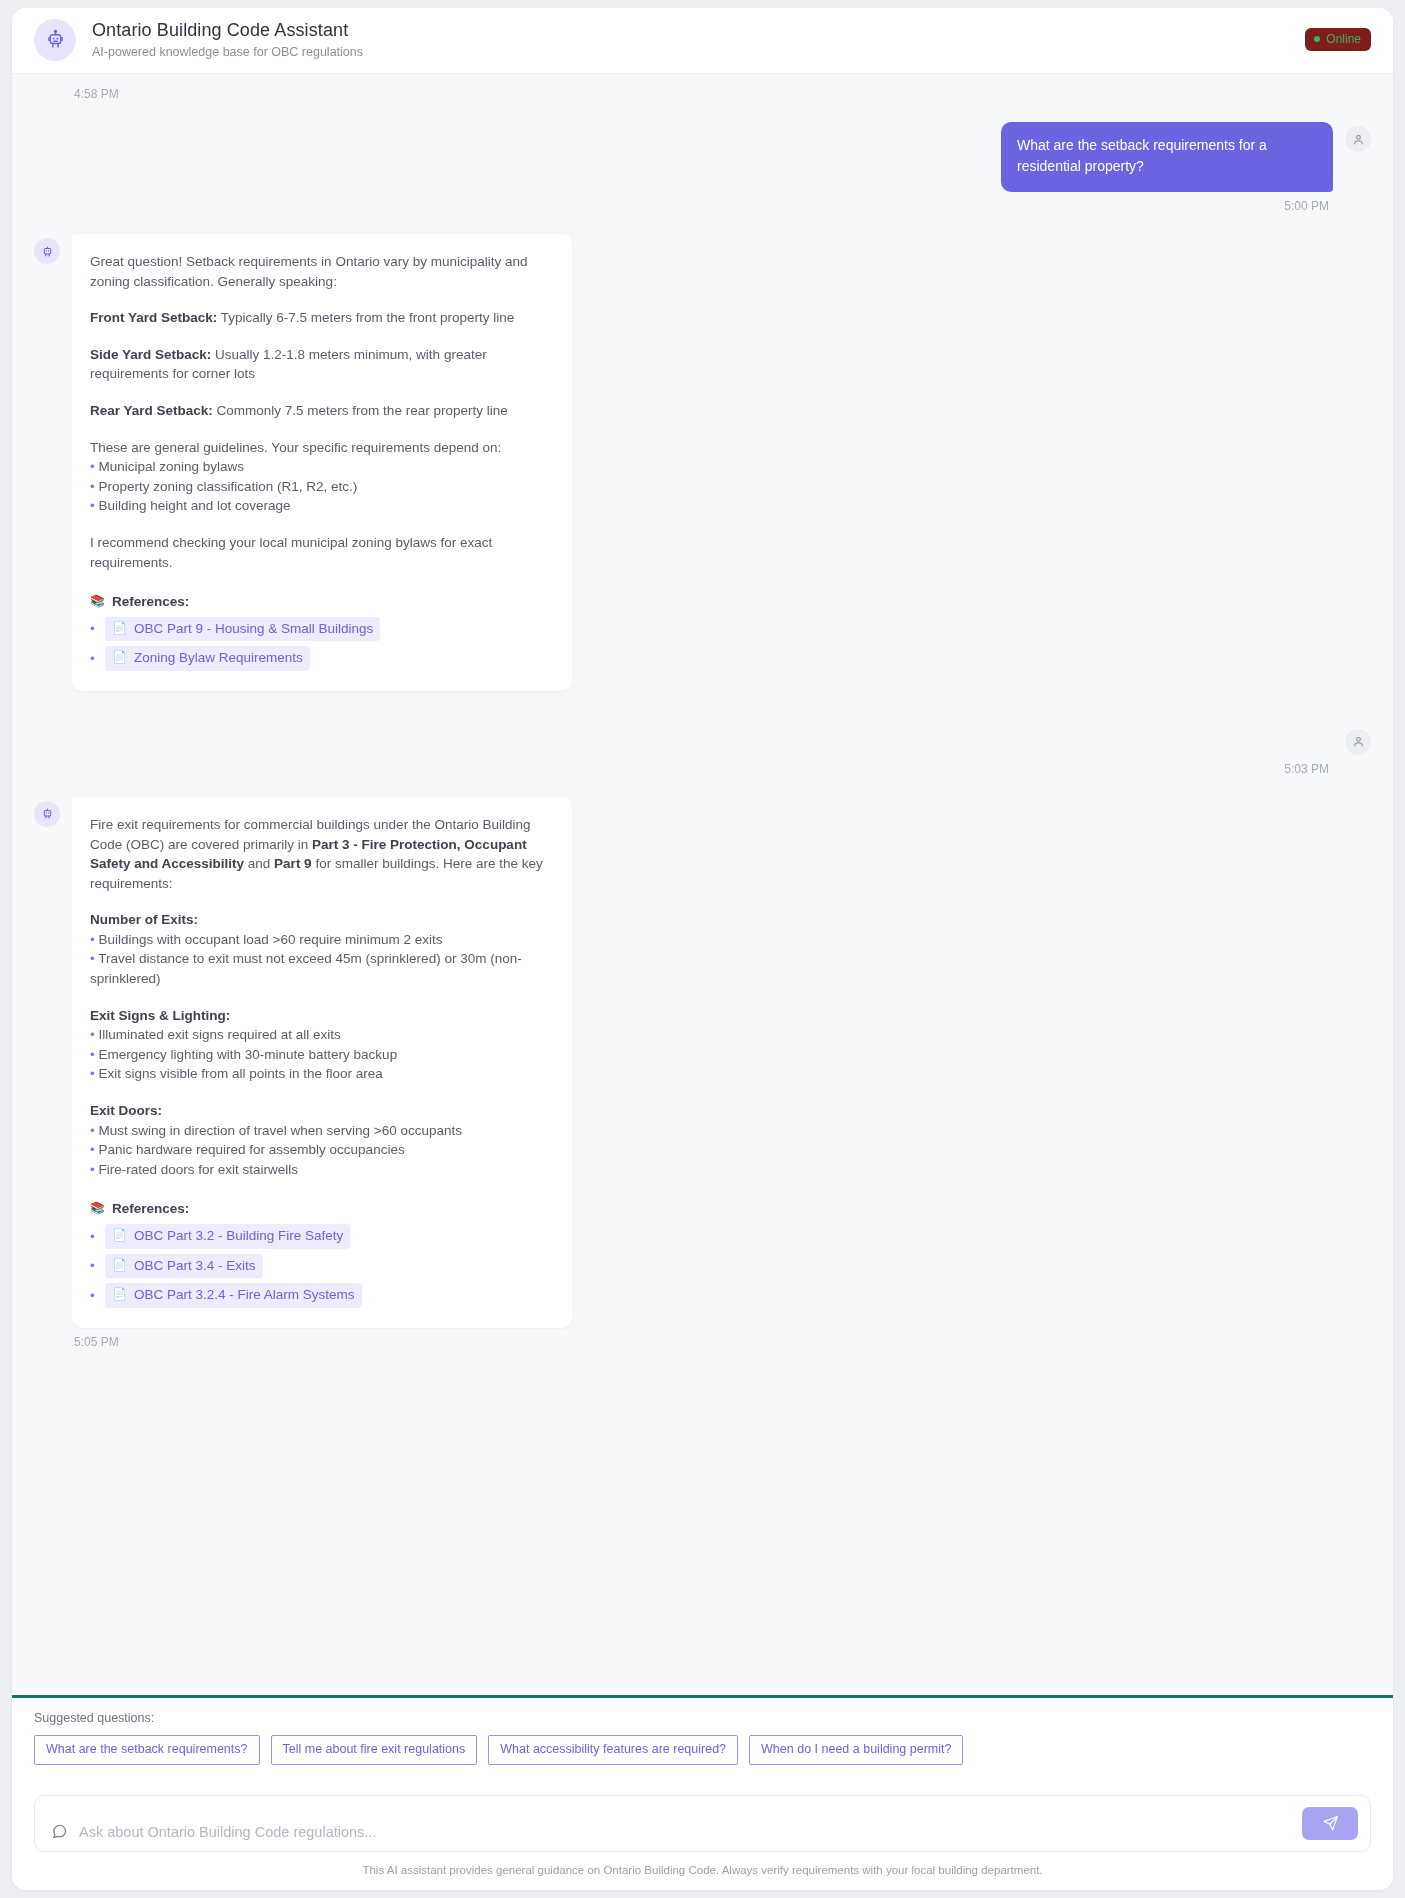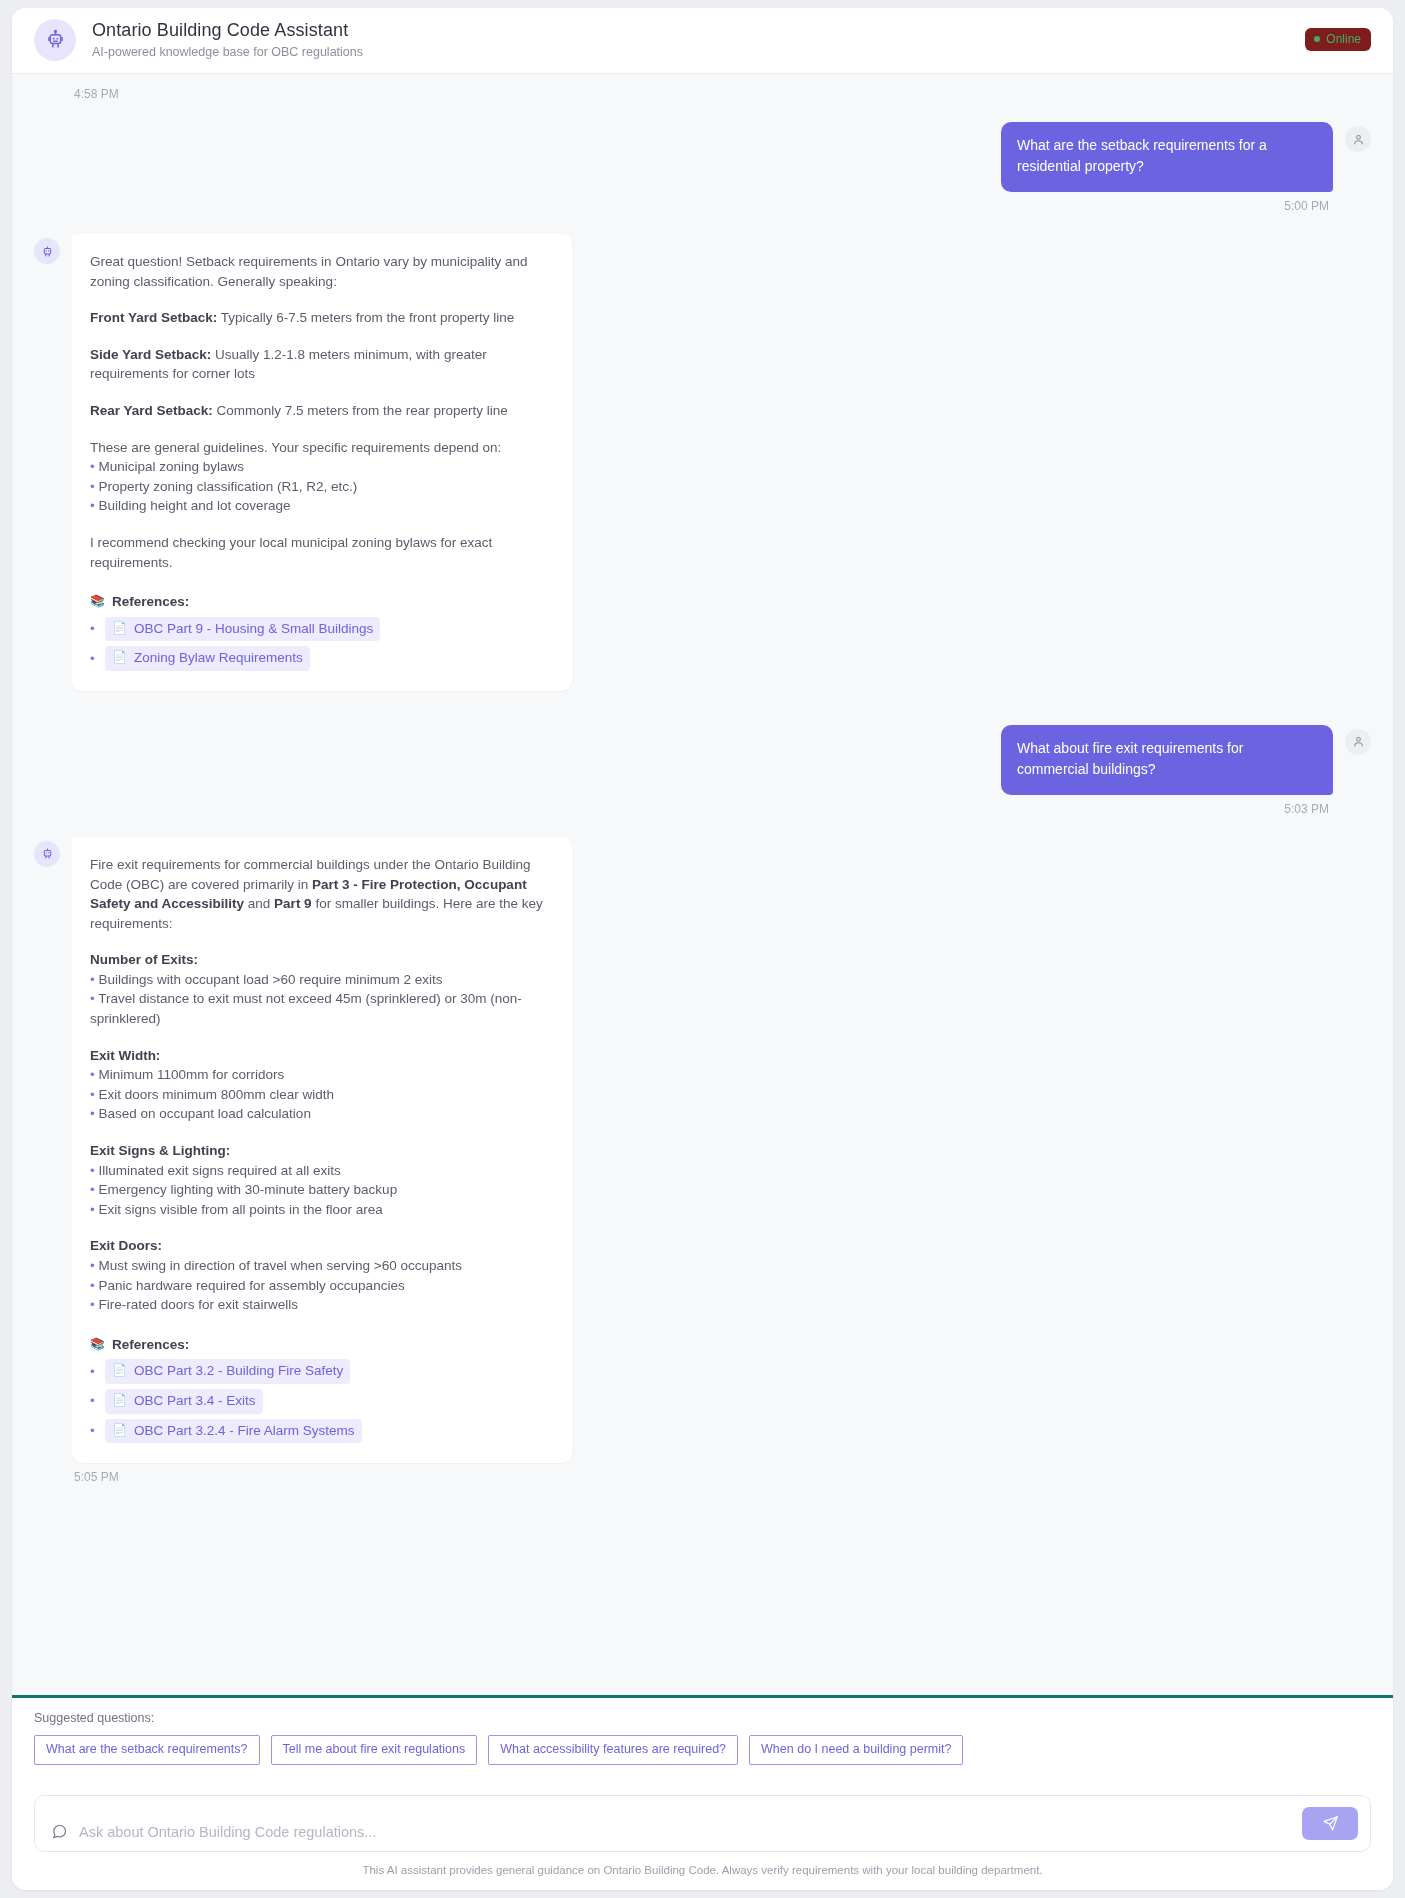--- a/index.html
+++ b/index.html
@@ -264,21 +264,20 @@
             <span class="emoji">📄</span>
             <span>Zoning Bylaw Requirements</span>
           </a>
         </div>
       </div>
     </div>
 
     <div class="gap-md"></div>
 
     <div class="row user">
-      <div class="bubble-user">What about fire exit requirements for commercial buildings?</div>
       <div class="sm-avatar user">
         <svg viewBox="0 0 24 24" fill="none" stroke="#8a8f9c" stroke-width="2" stroke-linecap="round" stroke-linejoin="round">
           <circle cx="12" cy="8" r="3.4"></circle>
           <path d="M5 20c0-3.6 3.1-5.6 7-5.6s7 2 7 5.6"></path>
         </svg>
       </div>
     </div>
     <div class="ts right" style="margin-top:6px;">5:03 PM</div>
 
     <div class="gap-sm"></div>
@@ -295,26 +294,20 @@
       </div>
       <div class="bubble-bot">
         <p><span>Fire exit requirements for commercial buildings under the Ontario Building Code (OBC) are covered primarily in </span><b>Part 3 - Fire Protection, Occupant Safety and Accessibility</b><span> and </span><b>Part 9</b><span> for smaller buildings. Here are the key requirements:</span></p>
 
         <p>
           <b>Number of Exits:</b><br>
           <span class="li">Buildings with occupant load &gt;60 require minimum 2 exits</span>
           <span class="li">Travel distance to exit must not exceed 45m (sprinklered) or 30m (non-sprinklered)</span>
         </p>
 
-        <p>
-          <b>Exit Width:</b><br>
-          <span class="li">Minimum 1100mm for corridors</span>
-          <span class="li">Exit doors minimum 800mm clear width</span>
-          <span class="li">Based on occupant load calculation</span>
-        </p>
 
         <p>
           <b>Exit Signs &amp; Lighting:</b><br>
           <span class="li">Illuminated exit signs required at all exits</span>
           <span class="li">Emergency lighting with 30-minute battery backup</span>
           <span class="li">Exit signs visible from all points in the floor area</span>
         </p>
 
         <p class="tight">
           <b>Exit Doors:</b><br>

